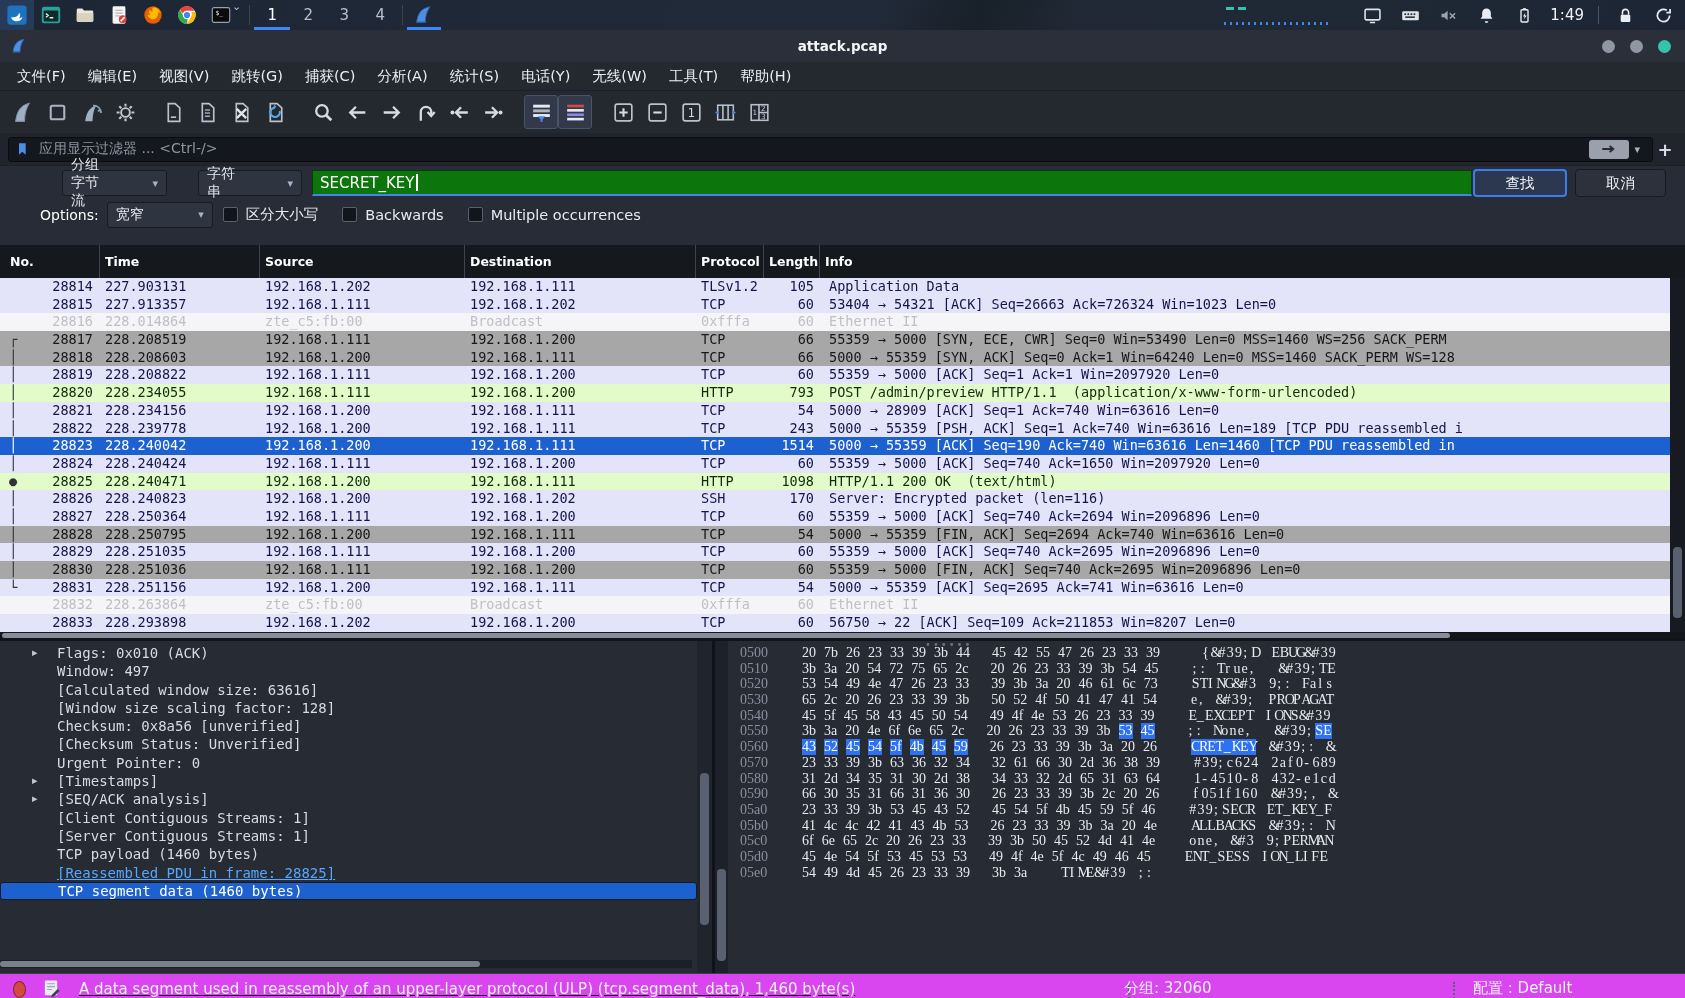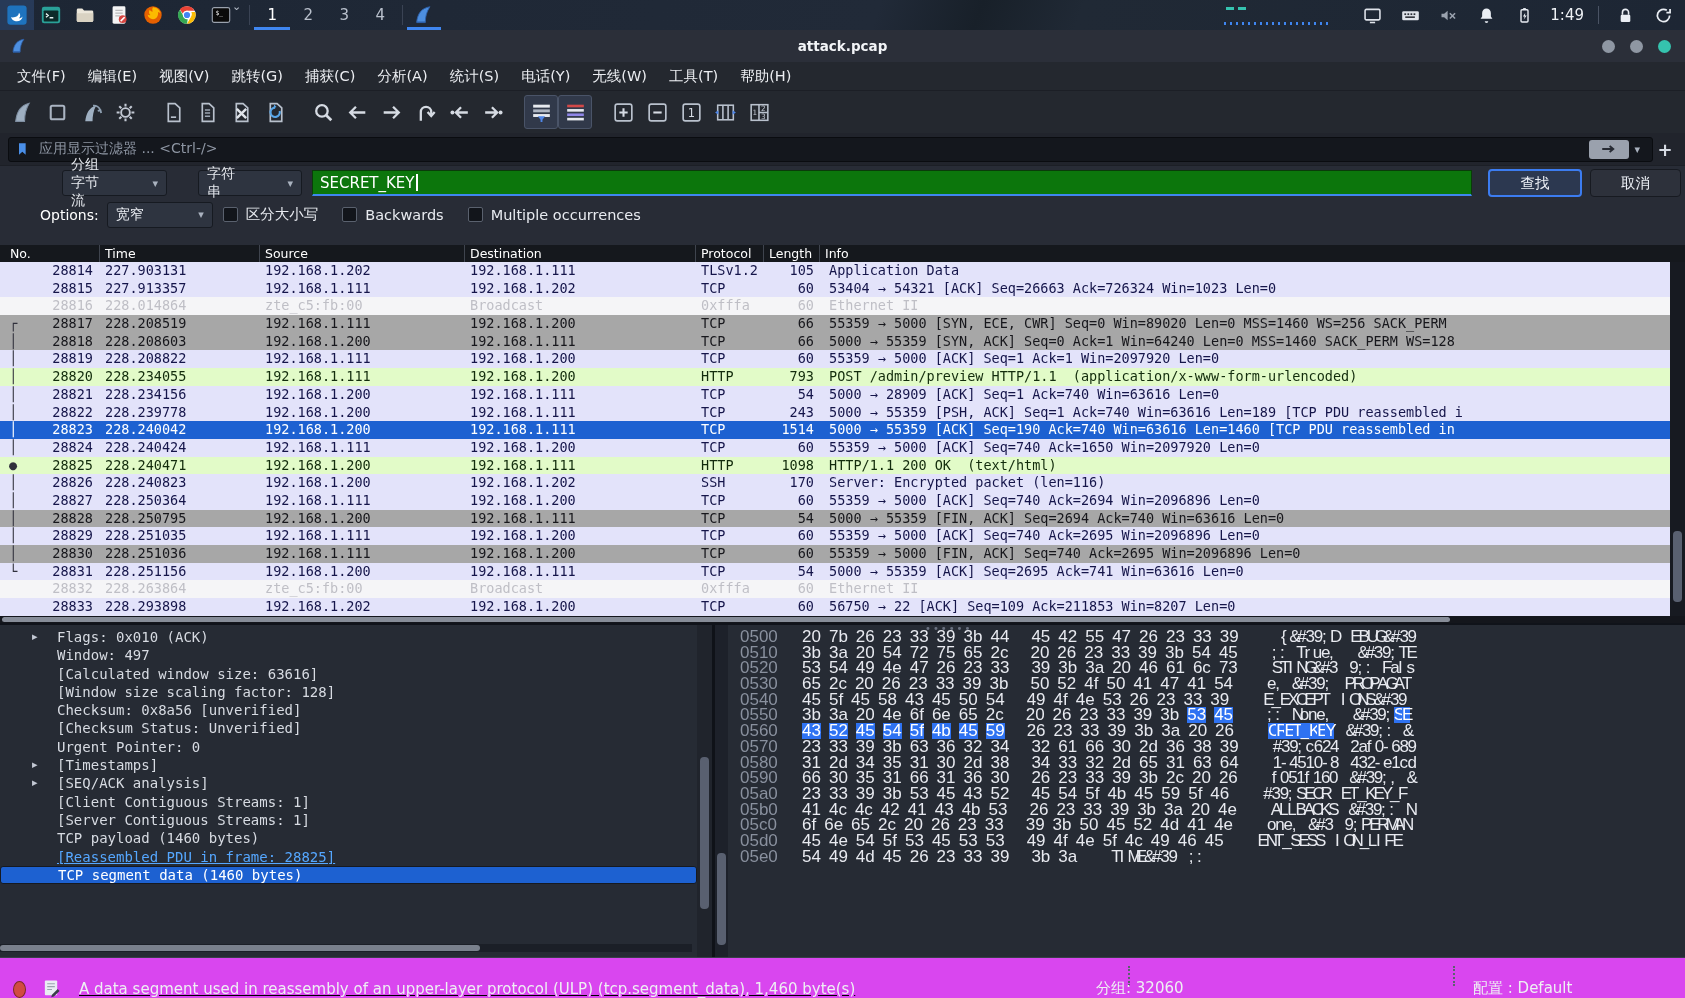--- a/index.html
+++ b/index.html
@@ -60,31 +60,31 @@
   .findbar { background:#282c36; border-top:1px solid #1c1f26; flex:none; padding-bottom:2px; }
   .find-row1 { height:34px; display:flex; align-items:center; padding-left:62px; }
   .find-row2 { height:29px; display:flex; align-items:center; padding-left:40px; }
   .sel { display:flex; align-items:center; justify-content:space-between; background:#2e3440; border:1px solid #161a21; border-radius:3px; padding:0 8px; color:#e8ebf0; font-size:14px; height:26px;gap:38px; }
   .sel .caret { color:#aab2bf; font-size:11px; margin-left:8px; }
   .sel-scope { width:105px; margin-right:31px; }
   .sel-type  { width:104px; margin-right:10px; }
   .sel-charset { width:106px; }
   .find-input { width:1160px; height:26px; background:#0c760c; border:1px solid #0a3c0a; border-bottom:2px solid #3f86f0; color:#fff; font-size:15px; display:flex; align-items:center; padding:0 7px; }
   .find-caret { display:inline-block; width:2px; height:17px; background:#fff; margin-left:1px; }
-  .btn-find { width:94px; height:28px; margin-left:16px; background:#2c3850; border:2px solid #3c7cf0; border-radius:4px; color:#eef1f7; font-size:14.5px; }
+  .btn-find { width:94px; height:28px; margin-left:1px; background:#2c3850; border:2px solid #3c7cf0; border-radius:4px; color:#eef1f7; font-size:14.5px; }
   .btn-cancel { width:91px; height:28px; margin-left:8px; background:#2d313b; border:1px solid #171a21; border-radius:4px; color:#eef1f7; font-size:14.5px; }
   .opt-label { color:#fff; font-weight:normal; font-size:14px; margin-right:8px; }
   .cb { width:15px; height:15px; background:#12151b; border:1px solid #5a616e; border-radius:2px; margin-right:8px; flex:none; }
   .cb-label { color:#e8ebf0; font-size:14.5px; }
   .cb-group { display:flex; align-items:center; margin-left:24px; }
   .cb-group.first { margin-left:10px; }
   .pl-gap { height:14px; background:#282c36; flex:none; }
 
   
-  .pl-header { height:17px; background:#15181d; display:flex; color:#fff; font-size:12.5px; font-weight:normal; flex:none; align-items:flex-end; }
+  .pl-header { height:33px; background:#15181d; display:flex; color:#fff; font-size:12.5px; font-weight:bold; flex:none; align-items:flex-end; }
   .plh-cell { height:100%; display:flex; align-items:center; border-right:1px solid #3f444e; padding-left:5px; overflow:hidden; }
   .plh-no { width:100px; padding-left:10px; }
   .plh-time { width:160px; } .plh-src { width:205px; } .plh-dst { width:231px; }
   .plh-proto { width:68px; } .plh-len { width:56px; } .plh-info { flex:1; border-right:none; }
   .pl-body-wrap { height:354px; position:relative; flex:none; background:#181b21; }
   .pl-body { position:absolute; left:0; top:0; right:15px; bottom:0; overflow:hidden; }
   .pl-row { height:17.7px; display:flex; font-size:13.5px; font-family:"DejaVu Sans Mono","Liberation Mono",monospace; line-height:17.7px; white-space:pre; }
   .pl-gutter { width:26px; text-align:center; color:#30303c; overflow:hidden; flex:none;}
   .pl-no { width:74px; text-align:right; padding-right:7px; flex:none;}
   .pl-time { width:160px; padding-left:5px; flex:none;}
@@ -114,37 +114,37 @@
   .dline.sel { background:#1d61d1; color:#fff; }
   .dscroll { width:15px; background:#20242c; position:relative; }
   .dscroll .thumb { position:absolute; left:3px; width:9px; top:132px; height:152px; background:#596070; border-radius:4px; }
   .details-hscroll { position:absolute; left:0; bottom:5px; width:692px; height:8px; background:#1b1f27; }
   .details-hscroll .thumb { position:absolute; left:0; top:1px; height:6px; width:480px; background:#79808c; border-radius:3px; }
   .vdivider { width:3px; background:#0f1218; flex:none; }
   .hexwrap { flex:1; display:flex; position:relative; }
   .hxscroll { width:13px; background:#1d212a; position:relative; flex:none; }
   .hxscroll .thumb { position:absolute; left:2px; width:9px; bottom:12px; height:92px; background:#596070; border-radius:4px; }
   .drag-dots { position:absolute; top:-2px; left:210px; color:#6a7180; font-size:10px; letter-spacing:2px; }
-  .hexcontent { flex:1; padding:4px 0 0 12px; overflow:hidden; font-size:17px; font-family:Liberation Sans, sans-serif; }
+  .hexcontent { flex:1; padding:4px 0 0 12px; overflow:hidden; font-size:14px; font-family:Liberation Serif, serif; }
   .hxrow { height:15.7px; line-height:15.7px; white-space:pre; display:flex; align-items:center;}
   .hxoff { color:#89909e; width:44px; margin-right:18px; flex:none; }
   .hxb { margin-right:8px; color:#e8eaf0; }
   .hxb.g8 { margin-right:22px; }
   .hxa { margin-left:26px; display:flex; }
   .hxc { color:#e8eaf0; width:8.2px; }
   .hxc.g8 { margin-left:12px; }
   .hl { background:#2e72f2; color:#fff; }
 
   
   .statusbar { flex:1; background:#d946ef; border-top:1px solid #3a3f49; display:flex; align-items:flex-end; position:relative;text-decoration:underline; }
   .expert-dot { width:13px; height:17px; border-radius:50%; background:#d14b42; border:1px solid #7c2a24; margin-left:13px; flex:none; }
   .note-ico { width:19px; height:19px; margin-left:16px; flex:none; }
   .sb-msg { color:#eef0f3; font-size:15px; margin-left:18px; }
   .sb-dots { position:absolute; width:3px; height:20px; top:8px; border-left:2px dotted #5a616e; }
-  .sb-packets { position:absolute; left:1096px; color:#eef0f3; font-size:15px; }
+  .sb-packets { position:absolute; left:1124px; color:#eef0f3; font-size:15px; }
   .sb-profile { position:absolute; left:1473px; color:#eef0f3; font-size:15px; }
 </style>
 </head>
 <body>
 
 <div class="screen">
 
   <div class="taskbar">
     <div class="tb-left">
       <div id="tb-apps" style="display:flex">
@@ -500,21 +500,21 @@
       <div class="plh-cell plh-dst">Destination</div>
       <div class="plh-cell plh-proto">Protocol</div>
       <div class="plh-cell plh-len">Length</div>
       <div class="plh-cell plh-info">Info</div>
     </div>
   <div class="pl-body-wrap">
     <div class="pl-body" id="plbody">
         <div class="pl-row r-lav"><div class="pl-gutter"></div><div class="pl-no">28814</div><div class="pl-time">227.903131</div><div class="pl-src">192.168.1.202</div><div class="pl-dst">192.168.1.111</div><div class="pl-proto">TLSv1.2</div><div class="pl-len">105</div><div class="pl-info">Application Data</div></div>
         <div class="pl-row r-lav"><div class="pl-gutter"></div><div class="pl-no">28815</div><div class="pl-time">227.913357</div><div class="pl-src">192.168.1.111</div><div class="pl-dst">192.168.1.202</div><div class="pl-proto">TCP</div><div class="pl-len">60</div><div class="pl-info">53404 → 54321 [ACK] Seq=26663 Ack=726324 Win=1023 Len=0</div></div>
         <div class="pl-row r-white"><div class="pl-gutter"></div><div class="pl-no">28816</div><div class="pl-time">228.014864</div><div class="pl-src">zte_c5:fb:00</div><div class="pl-dst">Broadcast</div><div class="pl-proto">0xfffa</div><div class="pl-len">60</div><div class="pl-info">Ethernet II</div></div>
-        <div class="pl-row r-gray"><div class="pl-gutter">┌</div><div class="pl-no">28817</div><div class="pl-time">228.208519</div><div class="pl-src">192.168.1.111</div><div class="pl-dst">192.168.1.200</div><div class="pl-proto">TCP</div><div class="pl-len">66</div><div class="pl-info">55359 → 5000 [SYN, ECE, CWR] Seq=0 Win=89020 Len=0 MSS=1460 WS=256 SACK_PERM</div></div>
+        <div class="pl-row r-gray"><div class="pl-gutter">┌</div><div class="pl-no">28817</div><div class="pl-time">228.208519</div><div class="pl-src">192.168.1.111</div><div class="pl-dst">192.168.1.200</div><div class="pl-proto">TCP</div><div class="pl-len">66</div><div class="pl-info">55359 → 5000 [SYN, ECE, CWR] Seq=0 Win=53490 Len=0 MSS=1460 WS=256 SACK_PERM</div></div>
         <div class="pl-row r-gray"><div class="pl-gutter">│</div><div class="pl-no">28818</div><div class="pl-time">228.208603</div><div class="pl-src">192.168.1.200</div><div class="pl-dst">192.168.1.111</div><div class="pl-proto">TCP</div><div class="pl-len">66</div><div class="pl-info">5000 → 55359 [SYN, ACK] Seq=0 Ack=1 Win=64240 Len=0 MSS=1460 SACK_PERM WS=128</div></div>
         <div class="pl-row r-lav"><div class="pl-gutter">│</div><div class="pl-no">28819</div><div class="pl-time">228.208822</div><div class="pl-src">192.168.1.111</div><div class="pl-dst">192.168.1.200</div><div class="pl-proto">TCP</div><div class="pl-len">60</div><div class="pl-info">55359 → 5000 [ACK] Seq=1 Ack=1 Win=2097920 Len=0</div></div>
         <div class="pl-row r-green"><div class="pl-gutter">│</div><div class="pl-no">28820</div><div class="pl-time">228.234055</div><div class="pl-src">192.168.1.111</div><div class="pl-dst">192.168.1.200</div><div class="pl-proto">HTTP</div><div class="pl-len">793</div><div class="pl-info">POST /admin/preview HTTP/1.1  (application/x-www-form-urlencoded)</div></div>
         <div class="pl-row r-lav"><div class="pl-gutter">│</div><div class="pl-no">28821</div><div class="pl-time">228.234156</div><div class="pl-src">192.168.1.200</div><div class="pl-dst">192.168.1.111</div><div class="pl-proto">TCP</div><div class="pl-len">54</div><div class="pl-info">5000 → 28909 [ACK] Seq=1 Ack=740 Win=63616 Len=0</div></div>
         <div class="pl-row r-lav"><div class="pl-gutter">│</div><div class="pl-no">28822</div><div class="pl-time">228.239778</div><div class="pl-src">192.168.1.200</div><div class="pl-dst">192.168.1.111</div><div class="pl-proto">TCP</div><div class="pl-len">243</div><div class="pl-info">5000 → 55359 [PSH, ACK] Seq=1 Ack=740 Win=63616 Len=189 [TCP PDU reassembled i</div></div>
         <div class="pl-row r-sel"><div class="pl-gutter">│</div><div class="pl-no">28823</div><div class="pl-time">228.240042</div><div class="pl-src">192.168.1.200</div><div class="pl-dst">192.168.1.111</div><div class="pl-proto">TCP</div><div class="pl-len">1514</div><div class="pl-info">5000 → 55359 [ACK] Seq=190 Ack=740 Win=63616 Len=1460 [TCP PDU reassembled in</div></div>
         <div class="pl-row r-lav"><div class="pl-gutter">│</div><div class="pl-no">28824</div><div class="pl-time">228.240424</div><div class="pl-src">192.168.1.111</div><div class="pl-dst">192.168.1.200</div><div class="pl-proto">TCP</div><div class="pl-len">60</div><div class="pl-info">55359 → 5000 [ACK] Seq=740 Ack=1650 Win=2097920 Len=0</div></div>
         <div class="pl-row r-green"><div class="pl-gutter">●</div><div class="pl-no">28825</div><div class="pl-time">228.240471</div><div class="pl-src">192.168.1.200</div><div class="pl-dst">192.168.1.111</div><div class="pl-proto">HTTP</div><div class="pl-len">1098</div><div class="pl-info">HTTP/1.1 200 OK  (text/html)</div></div>
         <div class="pl-row r-lav"><div class="pl-gutter">│</div><div class="pl-no">28826</div><div class="pl-time">228.240823</div><div class="pl-src">192.168.1.200</div><div class="pl-dst">192.168.1.202</div><div class="pl-proto">SSH</div><div class="pl-len">170</div><div class="pl-info">Server: Encrypted packet (len=116)</div></div>
         <div class="pl-row r-lav"><div class="pl-gutter">│</div><div class="pl-no">28827</div><div class="pl-time">228.250364</div><div class="pl-src">192.168.1.111</div><div class="pl-dst">192.168.1.200</div><div class="pl-proto">TCP</div><div class="pl-len">60</div><div class="pl-info">55359 → 5000 [ACK] Seq=740 Ack=2694 Win=2096896 Len=0</div></div>

